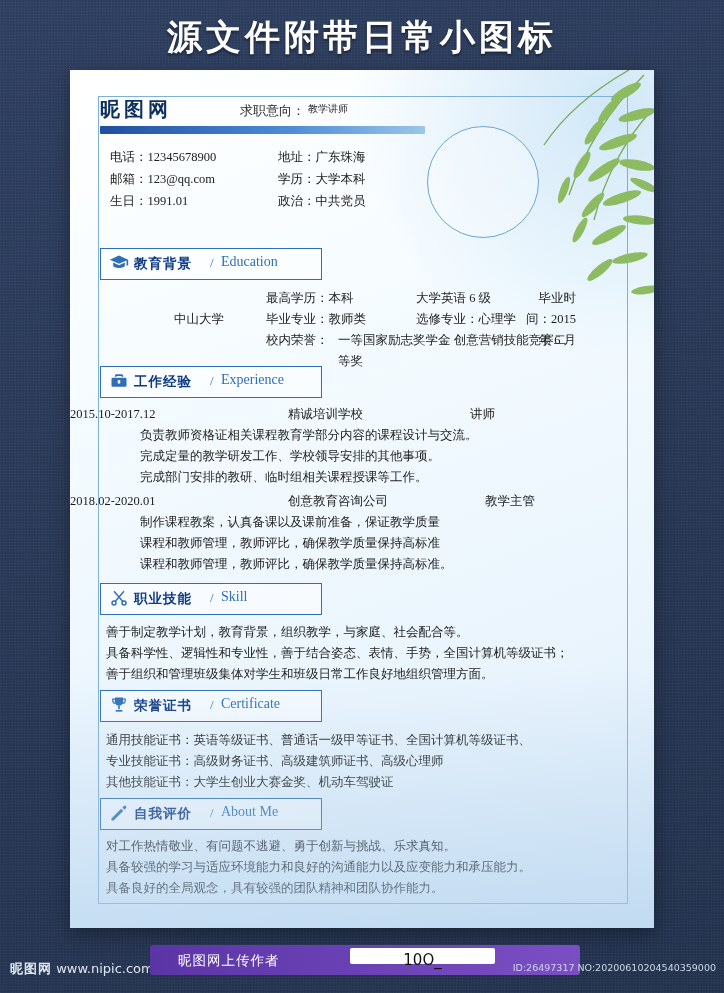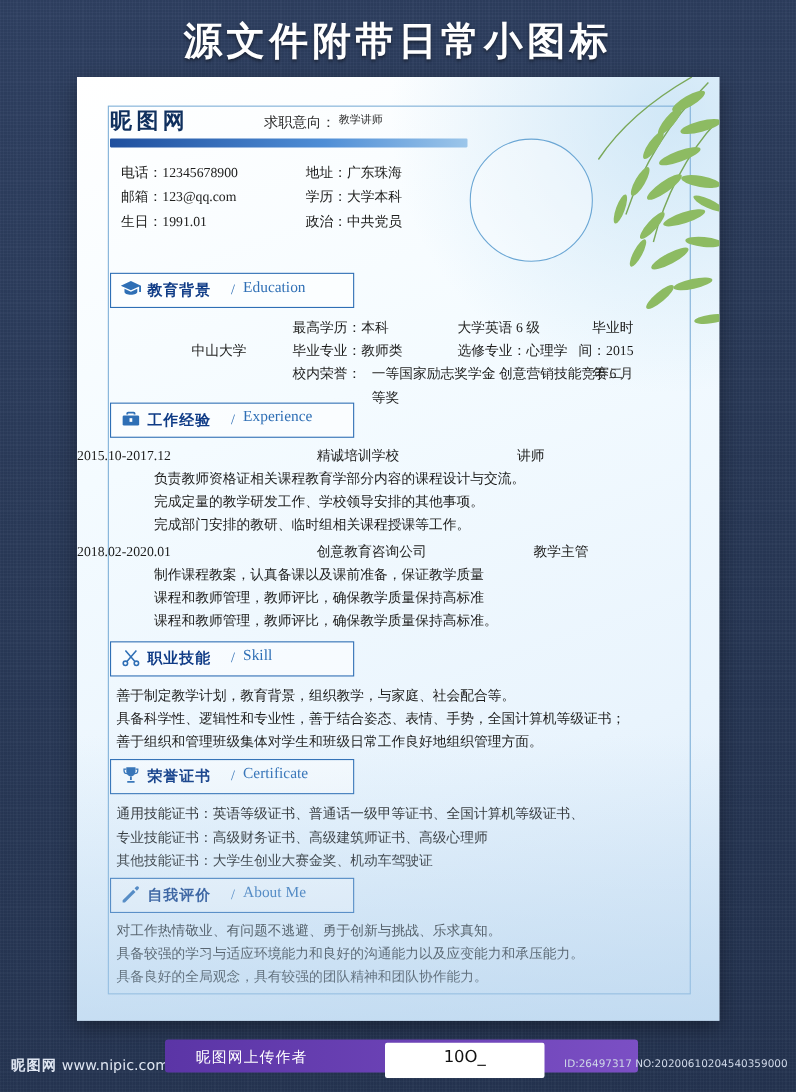--- a/index.html
+++ b/index.html
@@ -68,21 +68,21 @@
   .sec .en{position:absolute;left:120px;top:5px;font-size:14px;color:#2f6fb5;font-family:Liberation Serif, serif;}
 
   .blk{position:absolute;left:36px;font-size:12.5px;color:#1d1d1c;line-height:21px;}
 
   
   .footer{
     position:absolute;left:150px;bottom:18px;width:430px;height:30px;
     background:linear-gradient(90deg,#5b35a6,#7b4fc4);border-radius:3px;
   }
   .footer .ftext{position:absolute;left:28px;top:7px;color:#fff;font-size:13.5px;letter-spacing:1px;}
-  .footer .fbox{position:absolute;left:200px;top:3px;width:145px;height:32px;background:#fff;border-radius:2px;}
+  .footer .fbox{position:absolute;left:200px;top:3px;width:145px;height:16px;background:#fff;border-radius:2px;}
   .footer .fbox span{display:block;text-align:center;line-height:24px;font-size:15px;color:#111;font-family:"DejaVu Sans",sans-serif;}
   .wm-left{position:absolute;left:10px;bottom:15px;color:#dfe6f2;font-size:13px;font-family:"DejaVu Sans",sans-serif;}
   .wm-left .logo{font-weight:bold;letter-spacing:1px;}
   .wm-right{position:absolute;right:8px;bottom:20px;color:#cfd8e8;font-size:9.5px;font-family:"DejaVu Sans",sans-serif;}
 </style>
 </head>
 <body>
 
 <div class="bg"></div>
 

